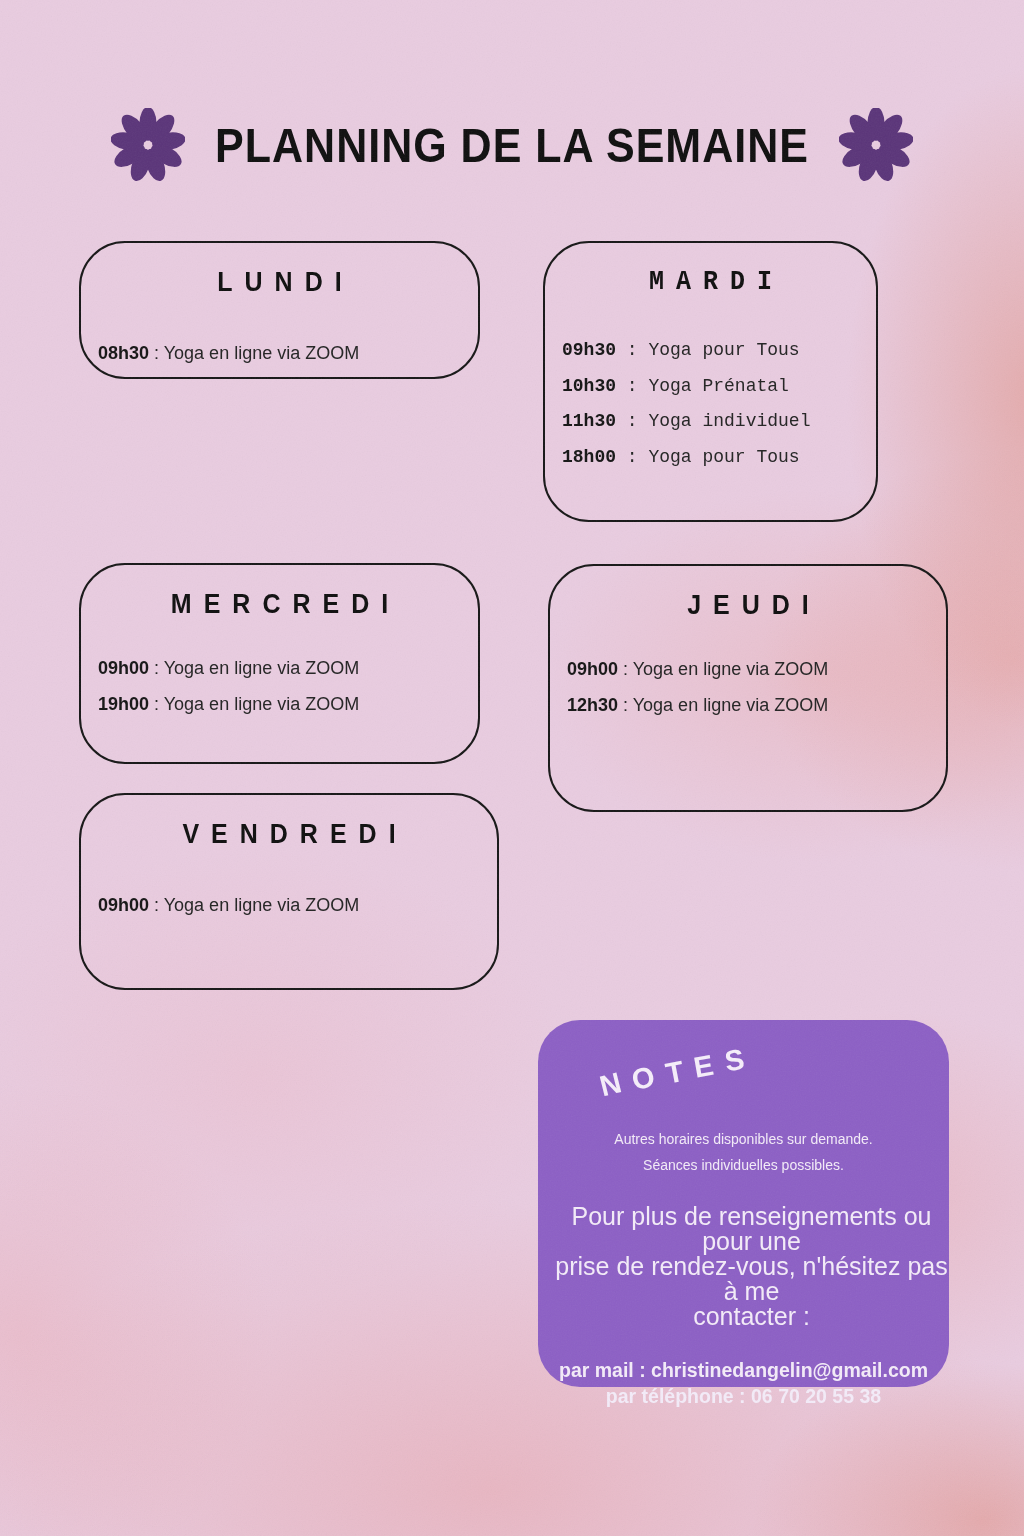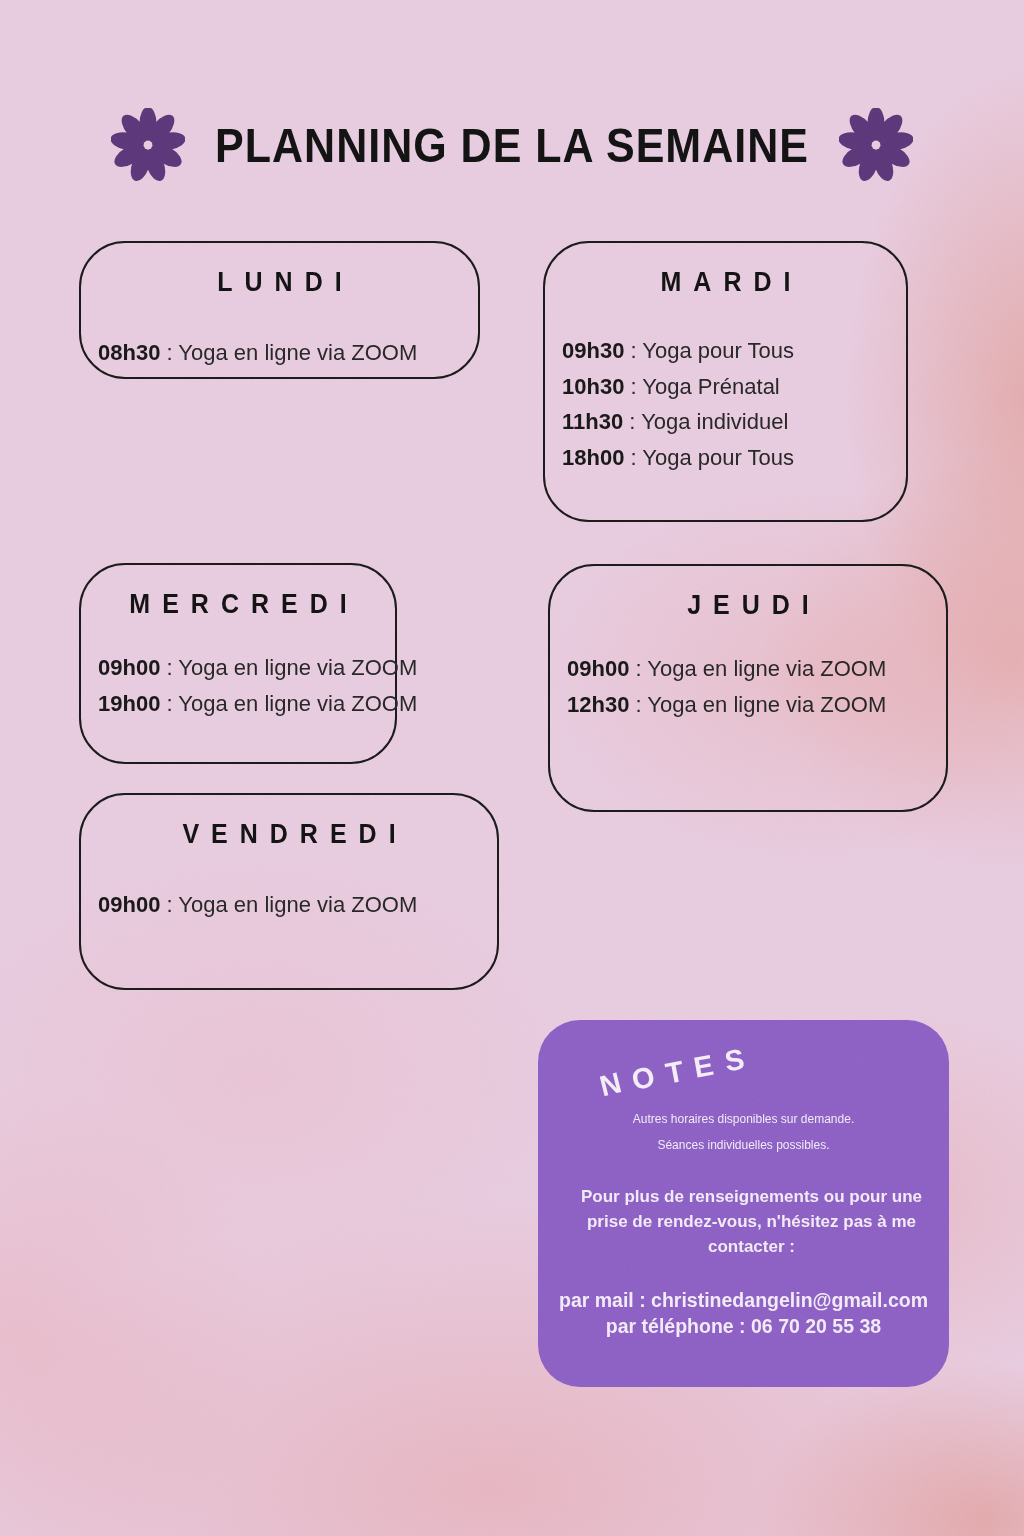--- a/index.html
+++ b/index.html
@@ -48,36 +48,36 @@
   }
 
   
   .card{
     position:absolute;
     border:2px solid var(--border);
     border-radius:46px;
     box-sizing:border-box;
   }
   #card-lundi   {left:79px;  top:241px; width:401px; height:138px;}
-  #card-mardi   {left:543px; top:241px; width:365px; height:281px;}
-  #card-mercredi{left:79px;  top:563px; width:318px; height:201px;}
+  #card-mardi   {left:543px; top:241px; width:335px; height:281px;font-family:Liberation Mono, monospace;}
+  #card-mercredi{left:79px;  top:563px; width:401px; height:201px;}
   #card-jeudi   {left:548px; top:564px; width:400px; height:248px;}
   #card-vendredi{left:79px;  top:793px; width:420px; height:197px;}
 
   .day-title{
     margin:24px 0 0 0;
     text-align:center;
     font-size:25px;font-weight:800;
     letter-spacing:0.48em;text-indent:0.48em;
     color:var(--title);
     transform:scaleY(1.08);
   }
   .entries{
     position:absolute;left:17px;right:8px;
-    font-size:22px;line-height:36px;
+    font-size:18px;line-height:36px;
     color:var(--text);
     white-space:nowrap;
   }
   .card.single .entries{top:92px;}
   #card-mardi .entries{top:90px;line-height:35.5px;}
   #card-mercredi .entries,#card-jeudi .entries{top:85px;}
   .entry .t{font-weight:700;color:var(--time);}
   .entry .sep,.entry .a{font-weight:400;}
 
   
@@ -97,22 +97,22 @@
     padding-left:62px;
     font-weight:800;font-size:29px;letter-spacing:2px;
     color:#f6eefb;
   }
   .notes-title span{display:inline-block;margin-right:9px;}
   .notes-title span:nth-child(1){transform:translateY(14px) rotate(-14deg);}
   .notes-title span:nth-child(2){transform:translateY(8px)  rotate(-12deg);}
   .notes-title span:nth-child(3){transform:translateY(2px)  rotate(-11deg);}
   .notes-title span:nth-child(4){transform:translateY(-4px) rotate(-10deg);}
   .notes-title span:nth-child(5){transform:translateY(-10px) rotate(-9deg);}
-  .n-p1{font-size:12px;line-height:26px;font-weight:400;}
-  .n-p2{margin-top:26px;font-size:17px;line-height:25px;font-weight:700;margin-left:16px;}
+  .n-p1{margin-top:20px;font-size:14px;line-height:26px;font-weight:400;}
+  .n-p2{margin-top:26px;font-size:25px;line-height:25px;font-weight:400;margin-left:16px;}
   .n-p3{margin-top:28px;font-size:19.5px;line-height:26px;font-weight:700;}
 </style>
 </head>
 <body>
 
 <div id="poster">
 
   <header class="title-row">
     <svg class="flower" viewBox="0 0 70 70" aria-hidden="true">
       <g>

